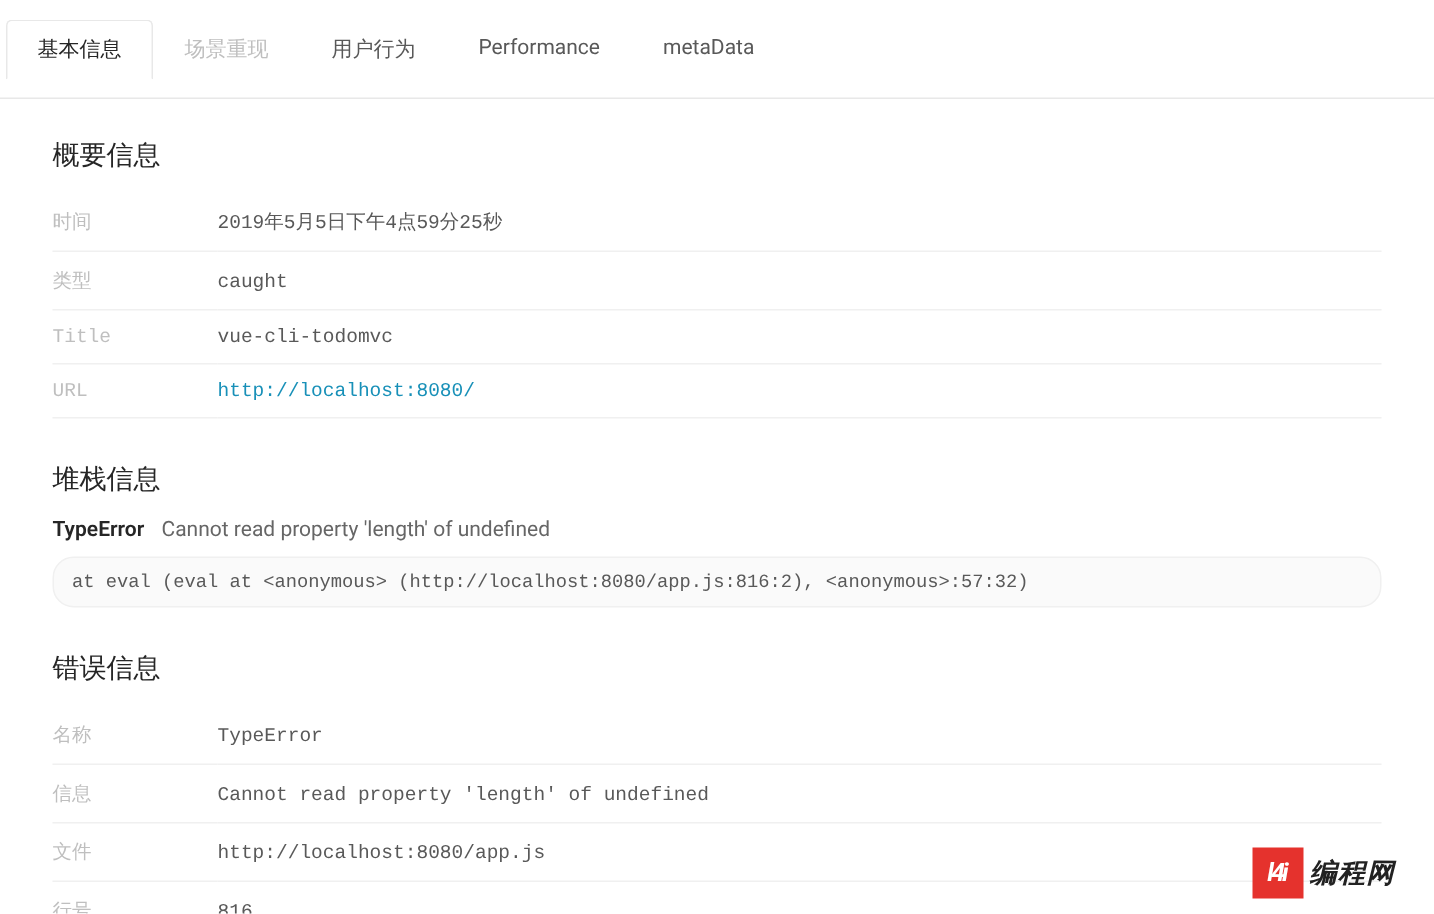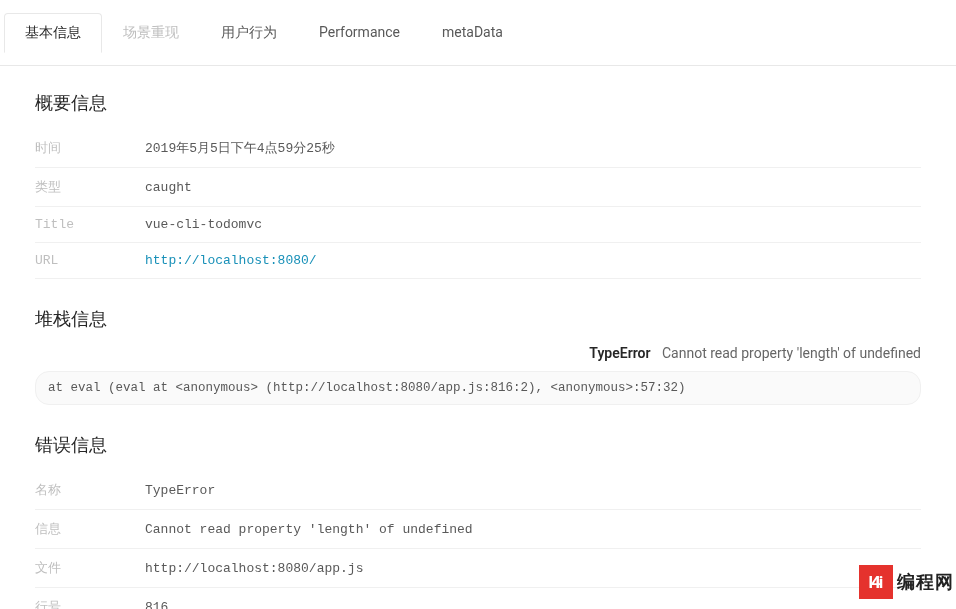--- a/index.html
+++ b/index.html
@@ -70,46 +70,46 @@
     }
     .info-value.link {
       color: #1890b8;
     }
     .section-gap {
       height: 28px;
     }
     .stack-header {
       margin-bottom: 10px;
       font-size: 14px;
-      text-align: right;
     }
     .stack-type {
       font-weight: 600;
       color: #262626;
     }
     .stack-msg {
       color: #666;
       margin-left: 8px;
     }
     .stack-trace {
       background: #fafafa;
       border: 1px solid #f0f0f0;
       border-radius: 14px;
       padding: 9px 12px;
       font-family: "SFMono-Regular", Consolas, "Liberation Mono", Menlo, monospace;
       font-size: 12.5px;
       color: #595959;
     }
     .watermark {
       position: absolute;
-      right: 2px;
+      right: 26px;
       bottom: 10px;
       display: flex;
       align-items: center;
       font-weight: 700;
+      font-style: italic;
     }
     .wm-block {
       width: 34px;
       height: 34px;
       background: #e5322d;
       color: #fff;
       display: flex;
       align-items: center;
       justify-content: center;
       font-size: 17px;

